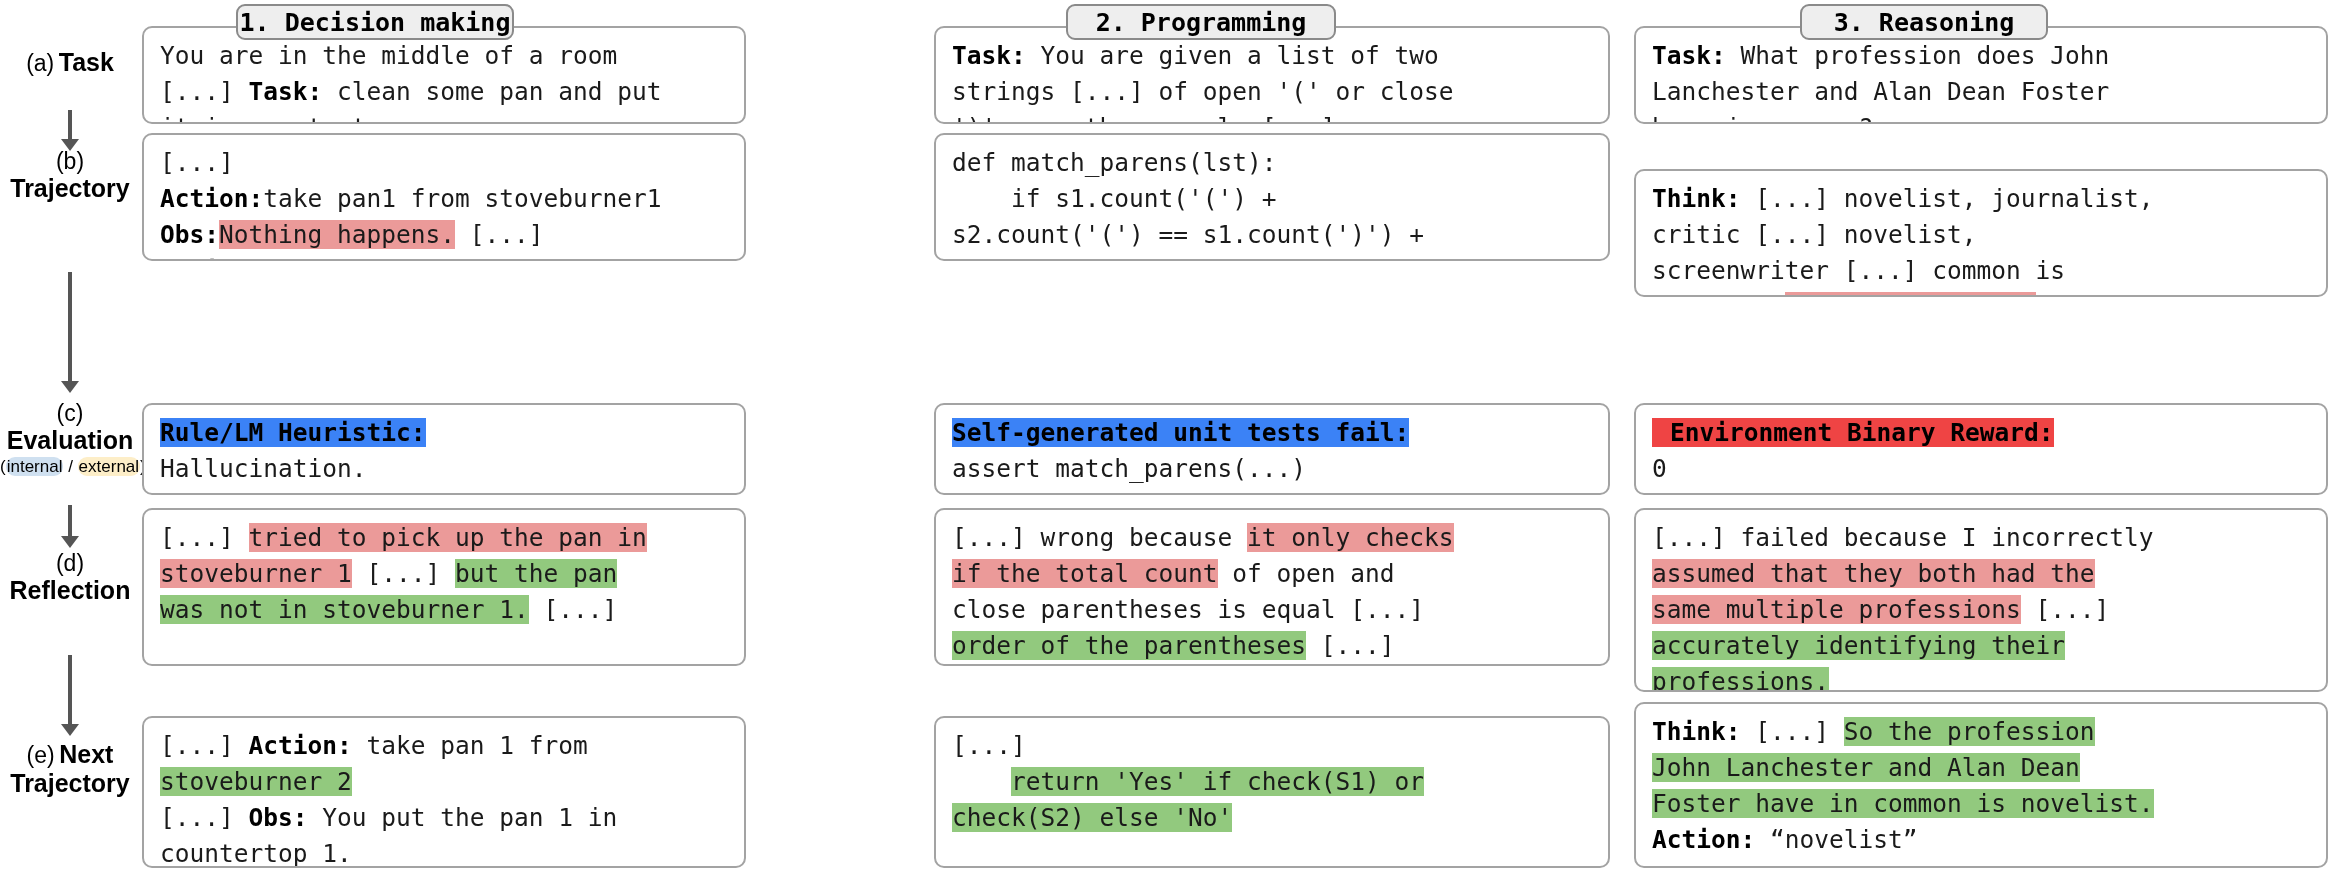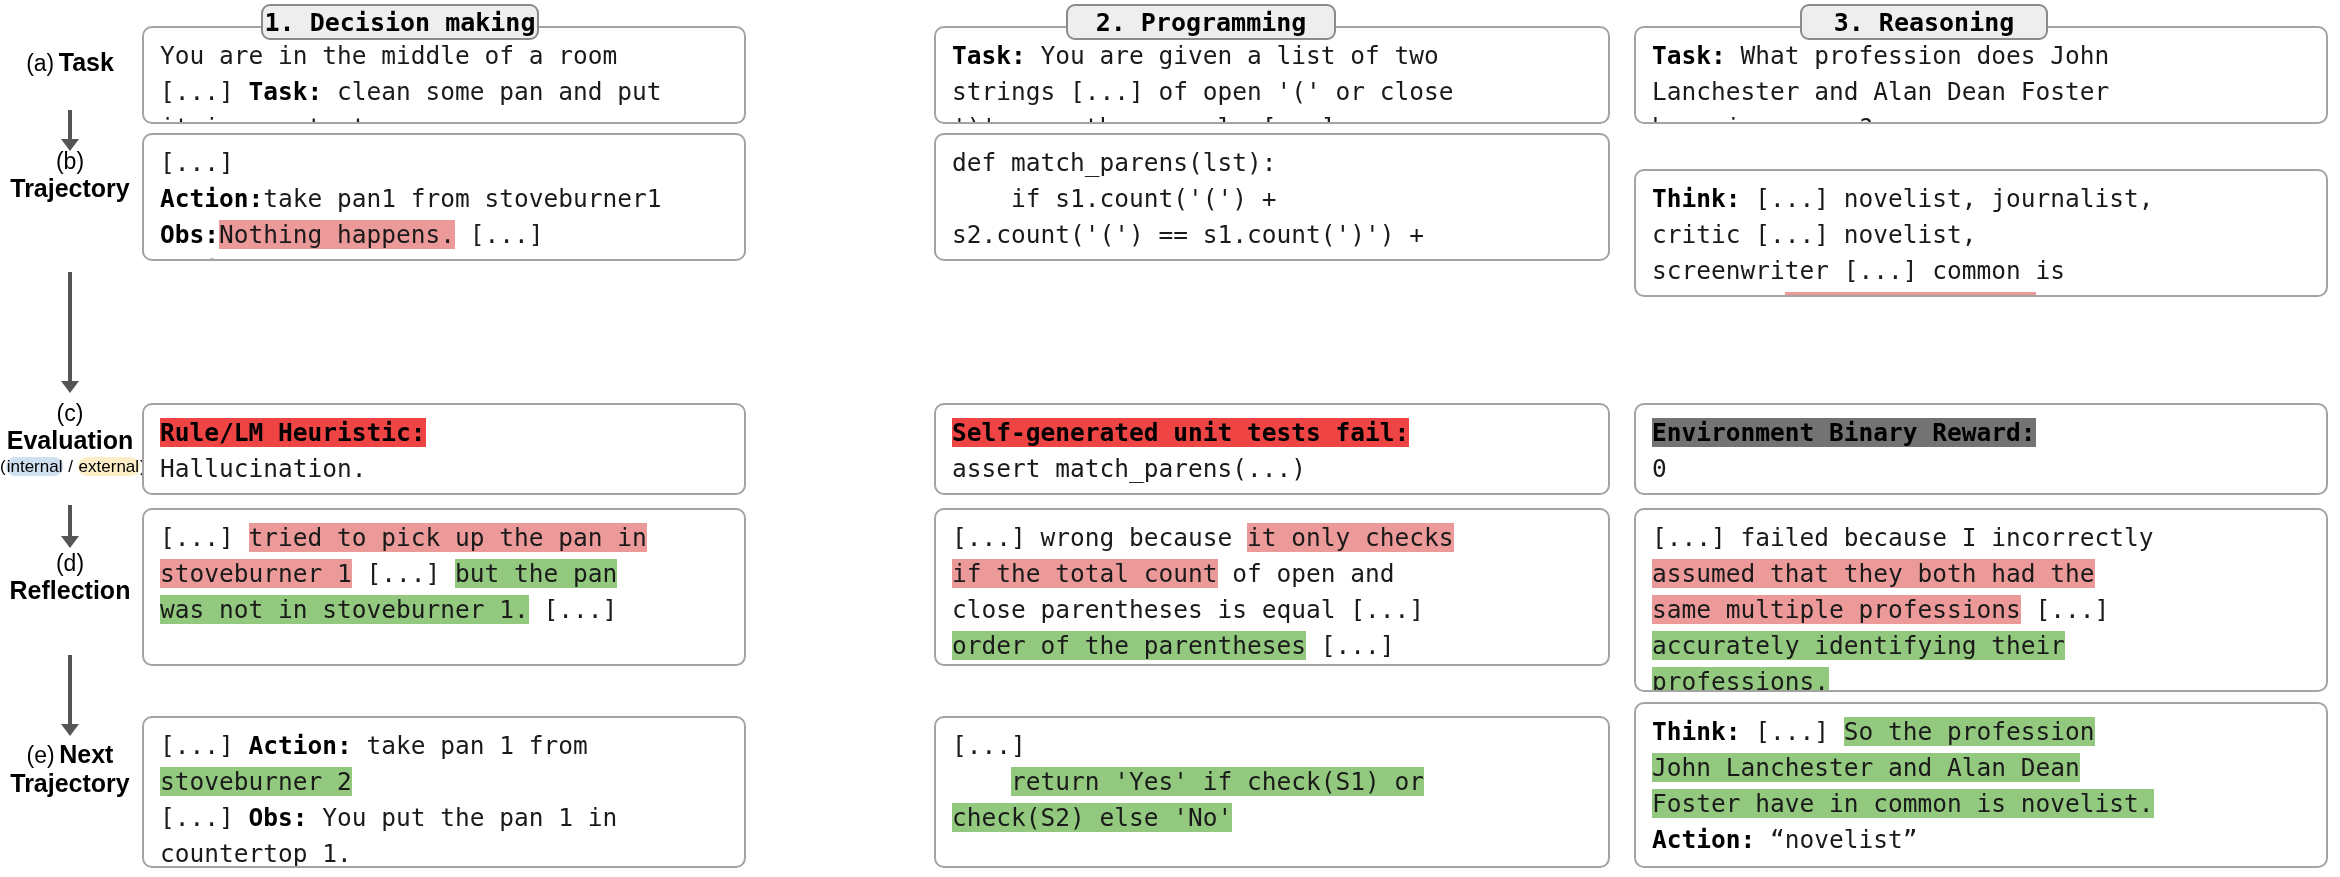--- a/index.html
+++ b/index.html
@@ -106,30 +106,30 @@
     font-family: "DejaVu Sans Mono", monospace;
     font-size: 24.5px;
     line-height: 36px;
     color: #1a1a1a;
     white-space: pre-wrap;
     word-break: normal;
   }
   .panel-text b { font-weight: bold; color: #000; }
   .hl-red   { background: #eb9a99; }
   .hl-green { background: #92c97e; }
-  .hl-blue  { background: #ef4444; }
-  .hl-yellow{ background: #737373; }
+  .hl-blue  { background: #3b82f6; }
+  .hl-yellow{ background: #ef4444; padding-left: 18px; }
 </style>
 </head>
 <body>
 
 <div class="figure">
 
   <div class="tabs-layer">
-    <div class="tab" style="left:236px; width:278px;margin-left:25px;">1. Decision making</div>
+    <div class="tab" style="left:236px; width:278px;">1. Decision making</div>
     <div class="tab" style="left:1066px; width:270px;">2. Programming</div>
     <div class="tab" style="left:1800px; width:248px;">3. Reasoning</div>
   </div>
 
   <div class="labels-col">
 
     <div class="row-label" style="top:48px;">
       <span class="lbl-index">(a)</span>
       <span class="lbl-title">Task</span>
     </div>

